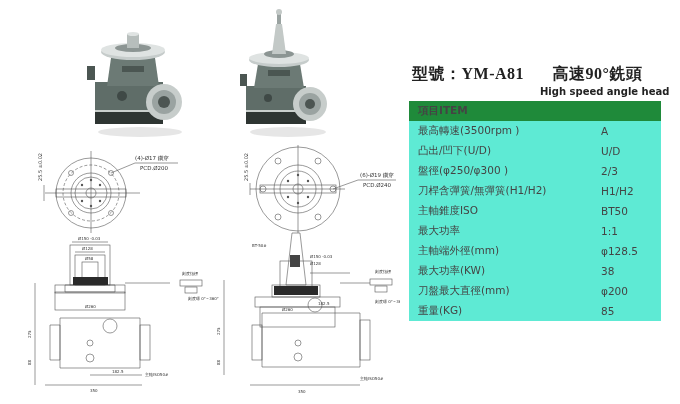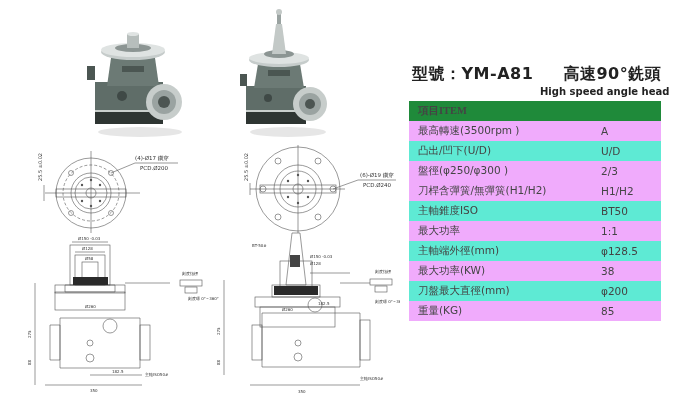--- a/index.html
+++ b/index.html
@@ -1,26 +1,26 @@
 <!DOCTYPE html>
 <html><head>
 <meta charset="utf-8">
 <style>
   html, body { margin:0; padding:0; background:#ffffff; }
   body { width:680px; height:404px; position:relative; overflow:hidden;
          font-family:"DejaVu Sans", sans-serif; color:#333; }
   .abs { position:absolute; }
-  .title-row { left:412px; top:64px; font-size:16px; font-weight:bold; color:#222; letter-spacing:0.5px; white-space:nowrap; }
+  .title-row { left:412px; top:64px; font-size:16px; font-weight:bold; color:#222; letter-spacing:0.5px; white-space:nowrap;font-family:Liberation Serif, serif; }
   .title-row .model { margin-right:24px; }
   .subtitle { left:540px; top:86px; font-size:10px; font-weight:bold; color:#222; white-space:nowrap;text-align:right; }
   .spec-table { left:409px; top:101px; width:252px; border-collapse:collapse; }
   .spec-table .hdr { background:#1f8a3a; color:#fff; font-weight:bold; font-size:11px; height:20px; }
-  .spec-table .hdr td { padding:0 8px 0 9px;font-family:Liberation Serif, serif; }
+  .spec-table .hdr td { padding:0 8px 0 9px; }
   .spec-table td { font-size:10.5px; height:20px; padding:0 0 0 9px; color:#444; white-space:nowrap; }
-  .spec-table tr.light { background:#f0abfc; }
+  .spec-table tr.light { background:#5eead4; }
   .spec-table tr.dark { background:#5eead4; }
   .spec-table td.val { width:60px; padding-left:0; }
   svg { position:absolute; }
   .dim-text { font-family:"DejaVu Sans", sans-serif; fill:#333; }
 </style>
 </head>
 <body>
 
 <svg style="left:85px;top:30px;" width="110" height="110" viewBox="0 0 110 110">
   <ellipse cx="55" cy="102" rx="42" ry="5" fill="#e6e6e6"></ellipse>

